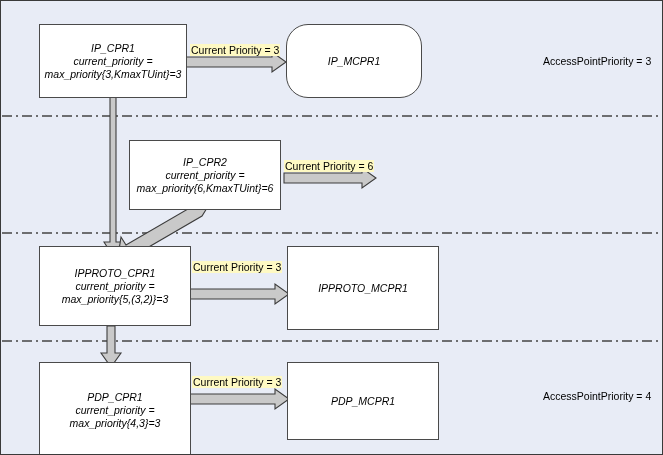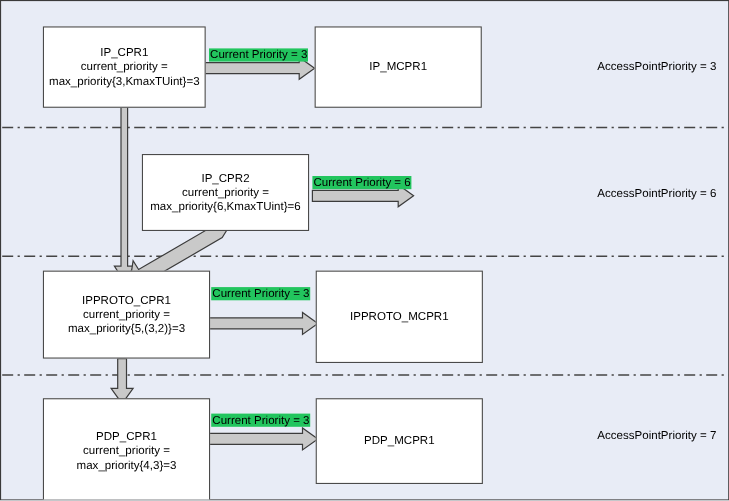--- a/index.html
+++ b/index.html
@@ -30,35 +30,36 @@
     box-sizing: border-box;
     display: flex;
     flex-direction: column;
     align-items: center;
     justify-content: center;
     color: #000000;
     font-size: 10.5px;
     line-height: 13px;
     text-align: left;
     z-index: 3;
+    font-style: italic;
   }
   .node .ln { display: block; white-space: nowrap; }
   .ap-label {
     position: absolute;
     color: #000000;
     font-size: 10.5px;
     white-space: nowrap;
     z-index: 3;
   }
   .edge-label {
     position: absolute;
     color: #000000;
     font-size: 10.5px;
     white-space: nowrap;
-    background: #22c55e;
+    background: #fef9c3;
     z-index: 4;
     padding: 0 1px;
   }
 </style>
 </head>
 <body>
 
 <div id="canvas">
 
   <svg id="svg-layer" viewBox="0 0 663 455" xmlns="http://www.w3.org/2000/svg">
@@ -95,21 +96,21 @@
       <path d="M106,325 L114,325 L114,352 L120,352 L110,366 L100,352 L106,352 Z" fill="#c9c9c9" stroke="#3c3c3c" stroke-width="1.1" stroke-linejoin="miter"></path>
     </g>
   </svg>
 
   <div class="node" style="left:38px; top:23px; width:148px; height:74px;">
     <span class="ln">IP_CPR1</span>
     <span class="ln">current_priority =</span>
     <span class="ln">max_priority{3,KmaxTUint}=3</span>
   </div>
 
-  <div class="node" style="left:285px; top:23px; width:152px; height:74px;">
+  <div class="node" style="left:285px; top:23px; width:136px; height:74px;border-radius:22px;">
     <span class="ln">IP_MCPR1</span>
   </div>
 
   <div class="node" style="left:128px; top:139px; width:152px; height:70px;">
     <span class="ln">IP_CPR2</span>
     <span class="ln">current_priority =</span>
     <span class="ln">max_priority{6,KmaxTUint}=6</span>
   </div>
 
 
@@ -136,18 +137,17 @@
   <div class="edge-label" style="left:189px; top:43px;">Current Priority = 3</div>
 
   <div class="edge-label" style="left:283px; top:159px;">Current Priority = 6</div>
 
   <div class="edge-label" style="left:191px; top:260px;">Current Priority = 3</div>
 
   <div class="edge-label" style="left:191px; top:375px;">Current Priority = 3</div>
 
   <div class="ap-label" style="left:542px; top:54px;">AccessPointPriority = 3</div>
 
-  <div class="ap-label" style="left:542px; top:169px;">AccessPointPriority = 6</div>
 
 
-  <div class="ap-label" style="left:542px; top:389px;">AccessPointPriority = 7</div>
+  <div class="ap-label" style="left:542px; top:389px;">AccessPointPriority = 4</div>
 
 </div>
 
 </body></html>

